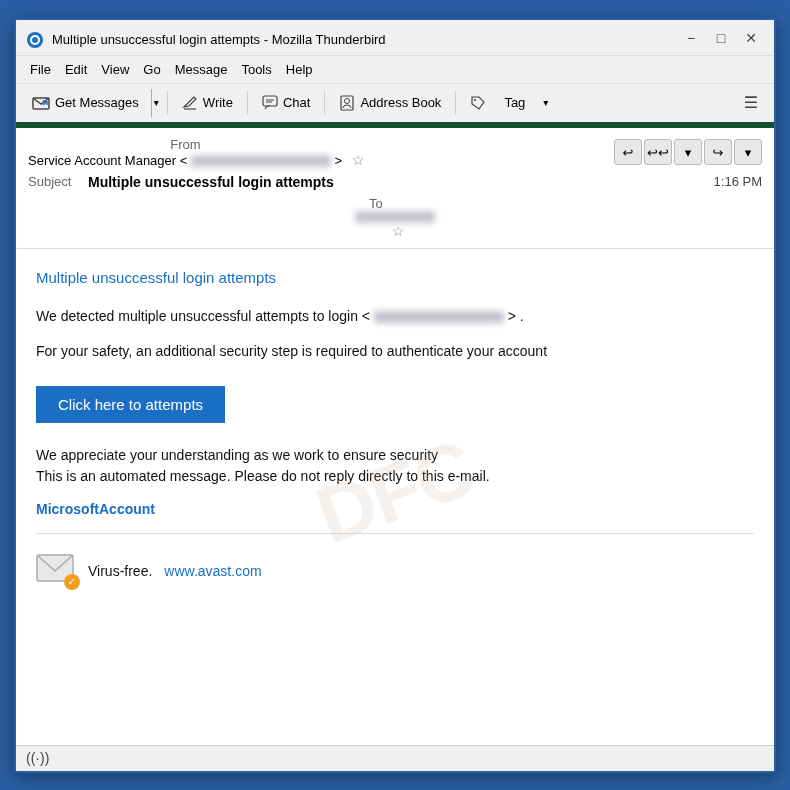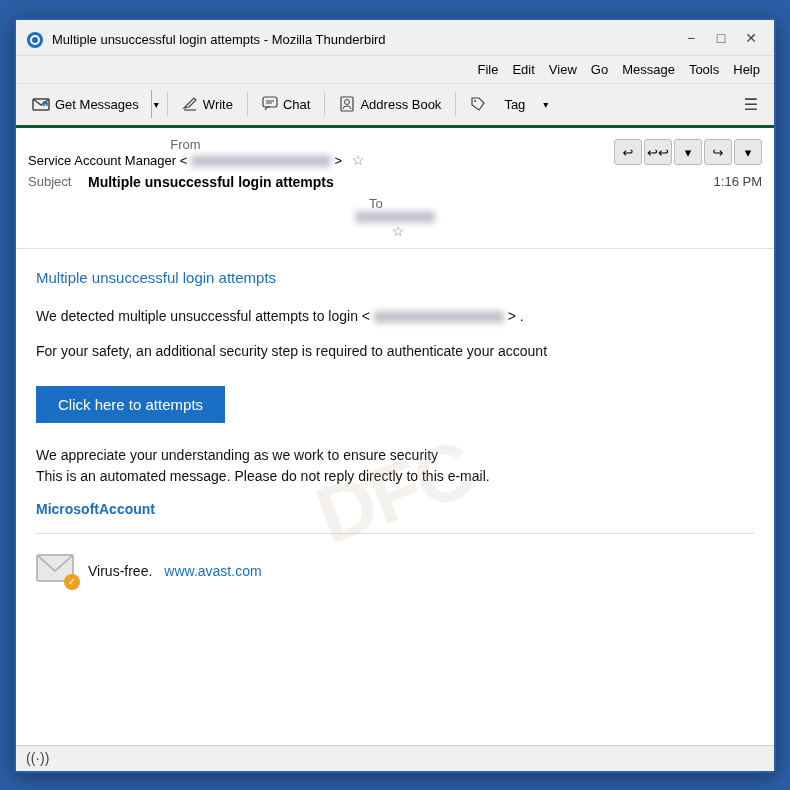--- a/index.html
+++ b/index.html
@@ -65,38 +65,37 @@
 
     
     .menu-bar {
       display: flex;
       align-items: center;
       padding: 2px 8px;
       gap: 2px;
       border-bottom: 1px solid #ddd;
       height: 28px;
       background: #f0f0f0;
-      justify-content: flex-end;
     }
     .menu-item {
       font-size: 13px;
       color: #000;
       padding: 2px 6px;
       cursor: pointer;
       border-radius: 2px;
       text-decoration: none;
     }
 
     
     .toolbar {
       display: flex;
       align-items: center;
       padding: 4px 8px;
       gap: 4px;
-      border-bottom: 3px solid #14532d;
+      border-bottom: 6px solid #14532d;
       height: 44px;
       background: #f0f0f0;
     }
     .toolbar-btn {
       display: flex;
       align-items: center;
       gap: 5px;
       padding: 4px 8px;
       background: transparent;
       border: none;

